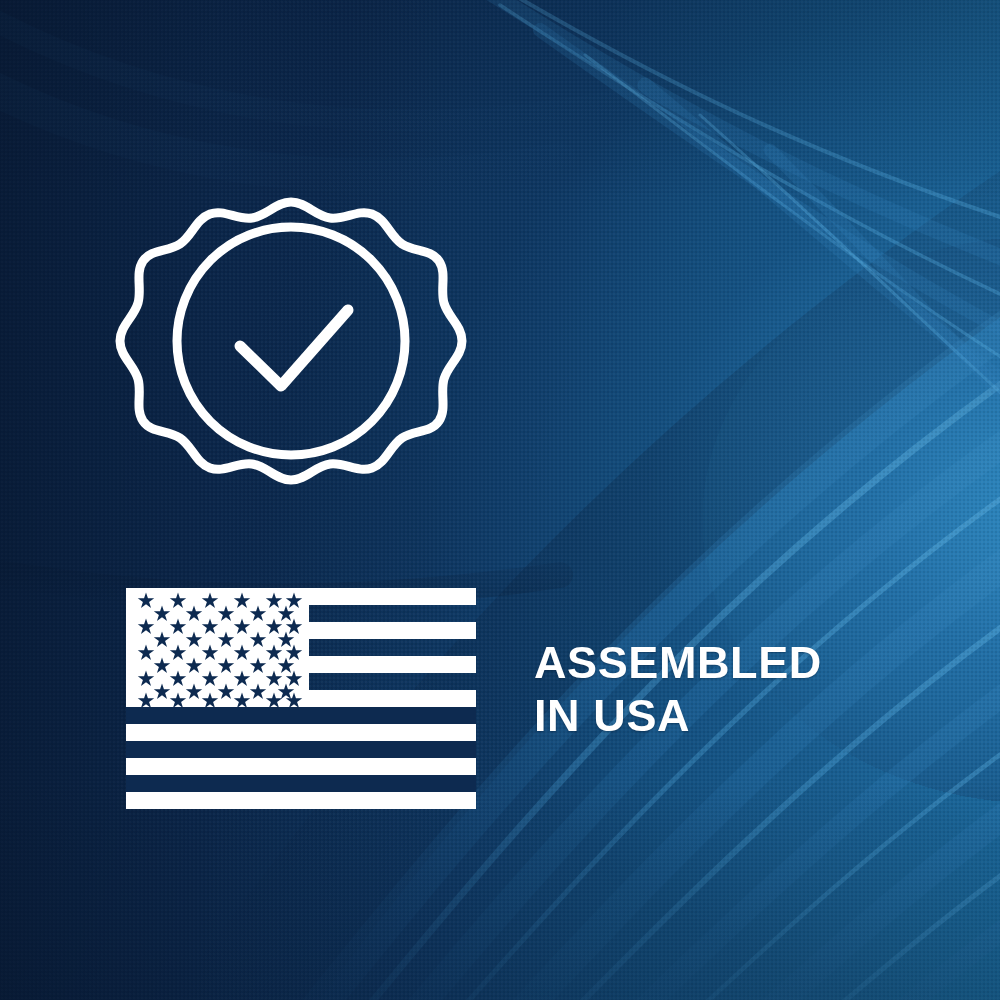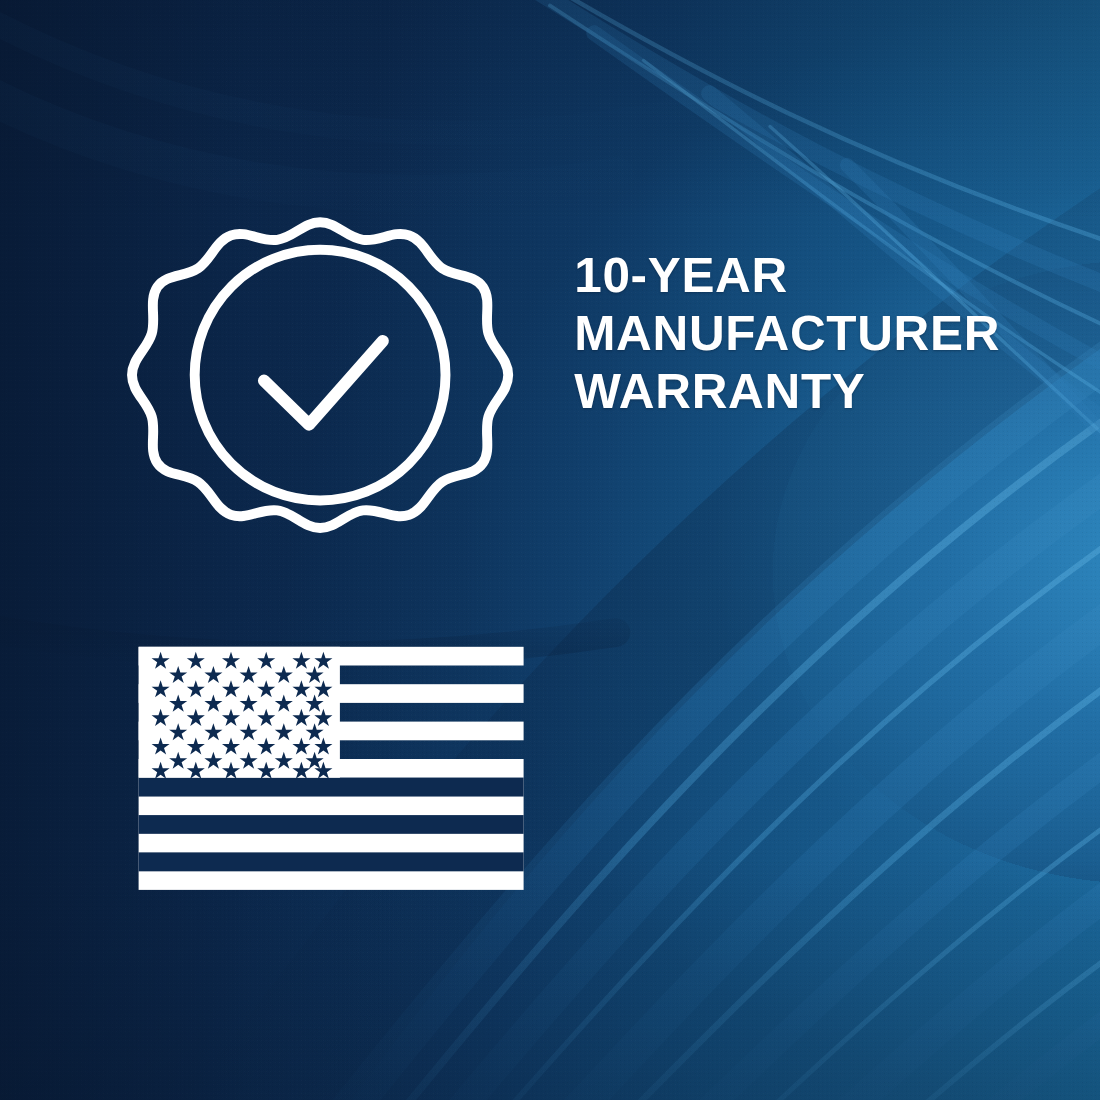--- a/index.html
+++ b/index.html
@@ -181,25 +181,20 @@
             C104,17 117,28 132,26
             C147,24 156,10 171,10 Z" transform="translate(0,22)"></path>
 
           <circle cx="171" cy="171" r="114" stroke-width="9"></circle>
 
           <path stroke-width="11" d="M120,176 L161,216 L228,140"></path>
         </g>
       </svg>
     </div>
 
-    <div class="text-slot" id="warranty-text-slot">
-      <div class="headline">10-YEAR
-MANUFACTURER
-WARRANTY</div>
-    </div>
   </div>
 
   <div class="badge-block" id="usa-block">
 
     <div class="icon-slot" id="flag-icon-slot">
       <svg width="350" height="221" viewBox="0 0 350 221" aria-hidden="true">
         <defs>
 
           <path id="star5" d="M0,-8.6 L1.95,-2.7 L8.2,-2.7 L3.1,1.0 L5.05,6.95 L0,3.3 L-5.05,6.95 L-3.1,1.0 L-8.2,-2.7 L-1.95,-2.7 Z"></path>
         </defs>
@@ -284,15 +279,19 @@
           <use href="#star5" x="20" y="113"></use>
             <use href="#star5" x="52" y="113"></use>
           <use href="#star5" x="84" y="113"></use>
             <use href="#star5" x="116" y="113"></use>
           <use href="#star5" x="148" y="113"></use>
             <use href="#star5" x="168" y="113"></use>
         </g>
       </svg>
     </div>
 
+    <div class="text-slot" id="usa-text-slot">
+      <div class="headline">ASSEMBLED
+IN USA</div>
+    </div>
   </div>
 
 </div>
 
 </body></html>

